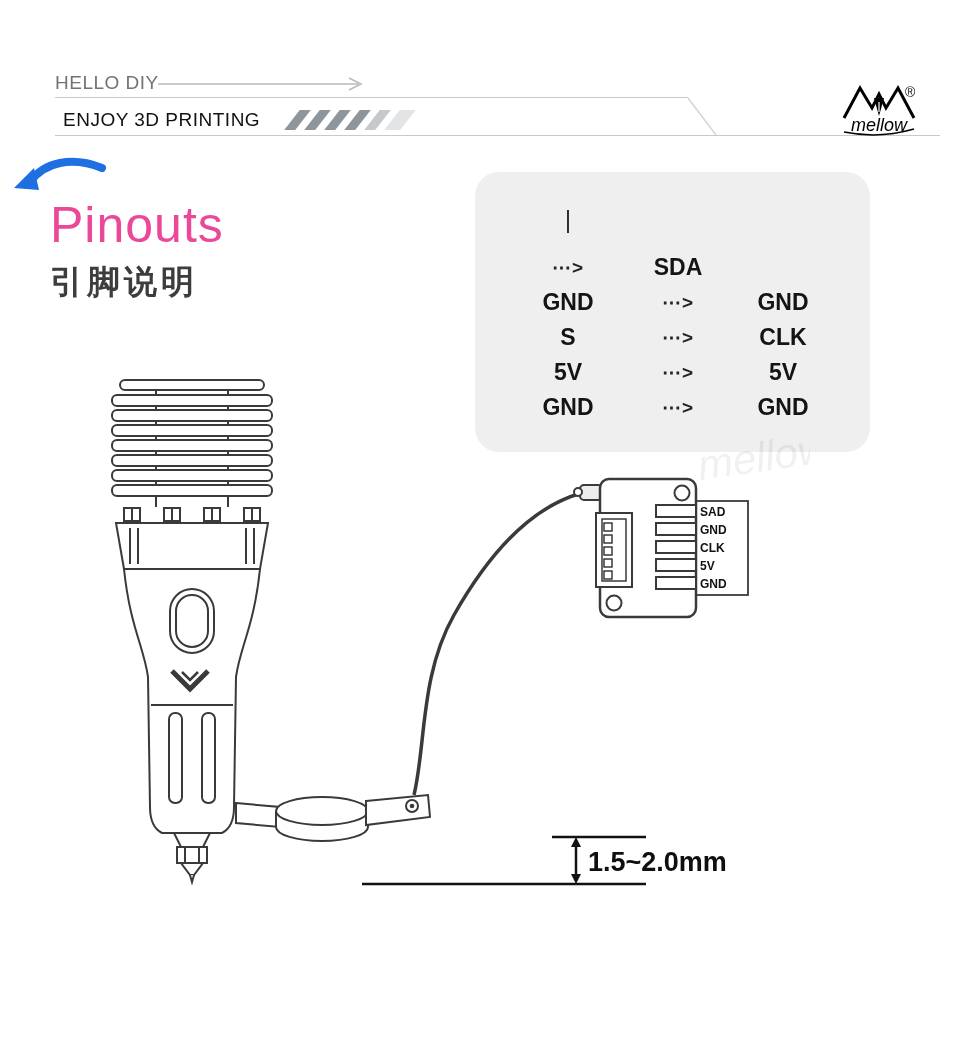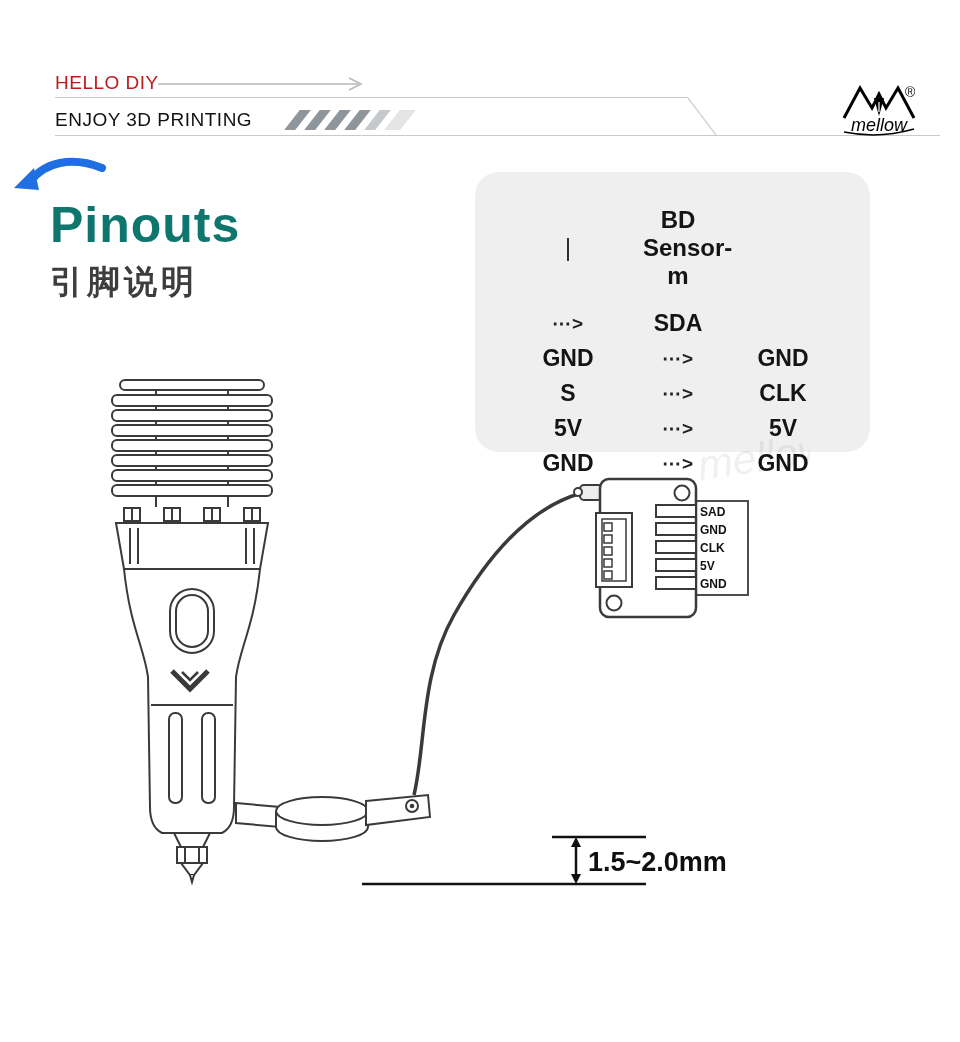--- a/index.html
+++ b/index.html
@@ -4,35 +4,35 @@
 <style>
   * { margin:0; padding:0; box-sizing:border-box; }
   html,body { background:#ffffff; }
   body {
     width:960px; height:1042px; position:relative; overflow:hidden;
     font-family:"Liberation Sans", sans-serif; color:#161616;
   }
   svg text { font-family:"Liberation Sans", sans-serif; }
 
   
-  .tagline1 { position:absolute; left:55px; top:72px; font-size:19px; letter-spacing:.5px; color:#b91c1c; }
-  .tagline2 { position:absolute; left:55px; top:109px; font-size:19px; letter-spacing:.5px; color:#121212; }
+  .tagline1 { position:absolute; left:55px; top:72px; font-size:19px; letter-spacing:.5px; color:#737373; }
+  .tagline2 { position:absolute; left:63px; top:109px; font-size:19px; letter-spacing:.5px; color:#121212; }
   .hd-arrow { position:absolute; left:158px; top:77px; }
   .divider1 { position:absolute; left:55px; top:97px; width:633px; height:1px; background:#c9c9c9; }
   .divider-diag { position:absolute; left:688px; top:97px; }
   .divider2 { position:absolute; left:55px; top:135px; width:885px; height:1px; background:#c9c9c9; }
   .hatch { position:absolute; left:292px; top:110px; height:20px; display:flex; }
   .hatch span { display:block; width:11px; height:20px; margin-right:9px; transform:skewX(-38deg); background:#8e959b; }
   .hatch span.lt  { background:#c6c9cc; }
   .hatch span.lt2 { background:#e2e4e6; width:16px; }
   .logo { position:absolute; left:838px; top:82px; }
   .reg  { position:absolute; left:905px; top:84px; font-size:14px; color:#111; }
 
   
-  .title-main { position:absolute; left:50px; top:196px; font-size:50px; font-weight:700; color:#0f766e; letter-spacing:1px; }
+  .title-main { position:absolute; left:50px; top:196px; font-size:50px; font-weight:400; color:#ec4899; letter-spacing:1px; }
   .title-sub  { position:absolute; left:50px; top:260px; font-size:33px; font-weight:600; color:#3d3d3d; letter-spacing:4px;font-family:Liberation Mono, monospace; }
   .undo-arrow { position:absolute; left:12px; top:156px; }
 
   
   .pinout-panel {
     position:absolute; left:475px; top:172px; width:395px; height:280px;
     background:#efefef; border-radius:24px; padding:34px 14px 0 18px;
   }
   .panel-header {
     display:grid; grid-template-columns:150px 70px 140px; align-items:center;
@@ -84,21 +84,20 @@
 <svg class="undo-arrow" width="96" height="46" viewBox="0 0 96 46">
   <path d="M90 12 C60 0, 32 6, 18 26" fill="none" stroke="#1f6fe3" stroke-width="8" stroke-linecap="round"></path>
   <polygon points="2,32 22,12 27,34" fill="#1f6fe3"></polygon>
 </svg>
 <div class="title-main">Pinouts</div>
 <div class="title-sub">引脚说明</div>
 
 <div class="pinout-panel">
   <div class="panel-header">
     <span class="sep">|</span>
-    <span>BD Sensor-m</span>
   </div>
   <div class="panel-rows">
     <div class="pin-row">
       <span class="pin-arrow">⋯&gt;</span>
       <span class="pin-right">SDA</span>
     </div>
     <div class="pin-row">
       <span class="pin-left">GND</span>
       <span class="pin-arrow">⋯&gt;</span>
       <span class="pin-right">GND</span>

